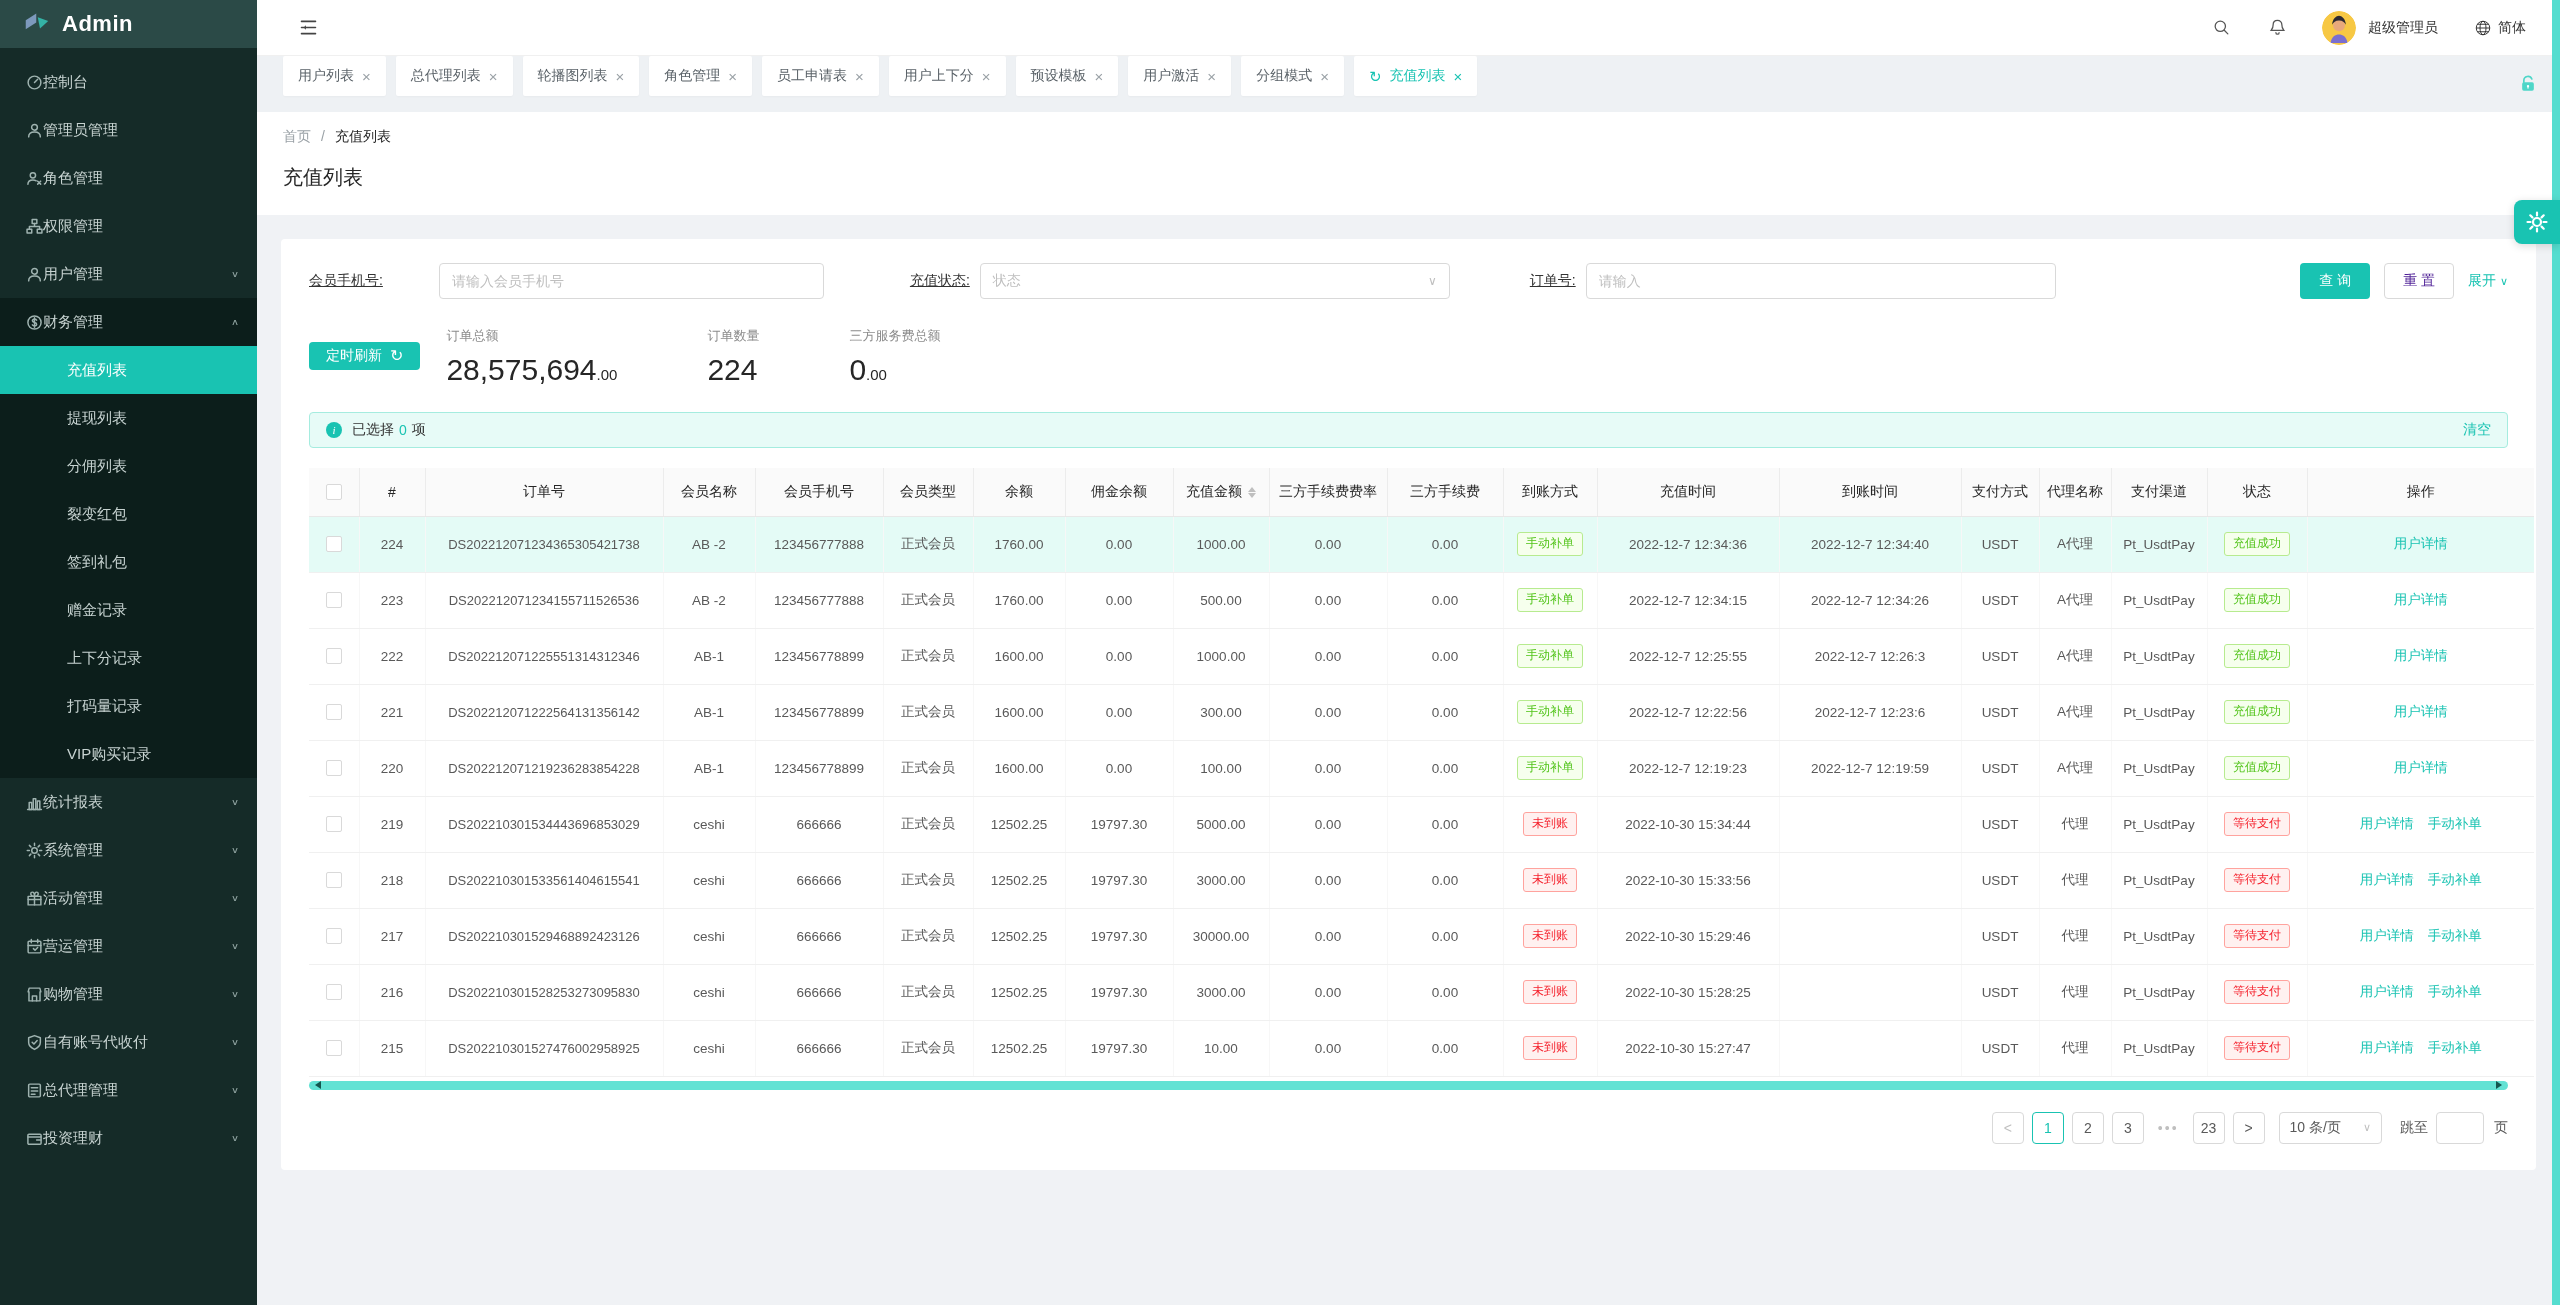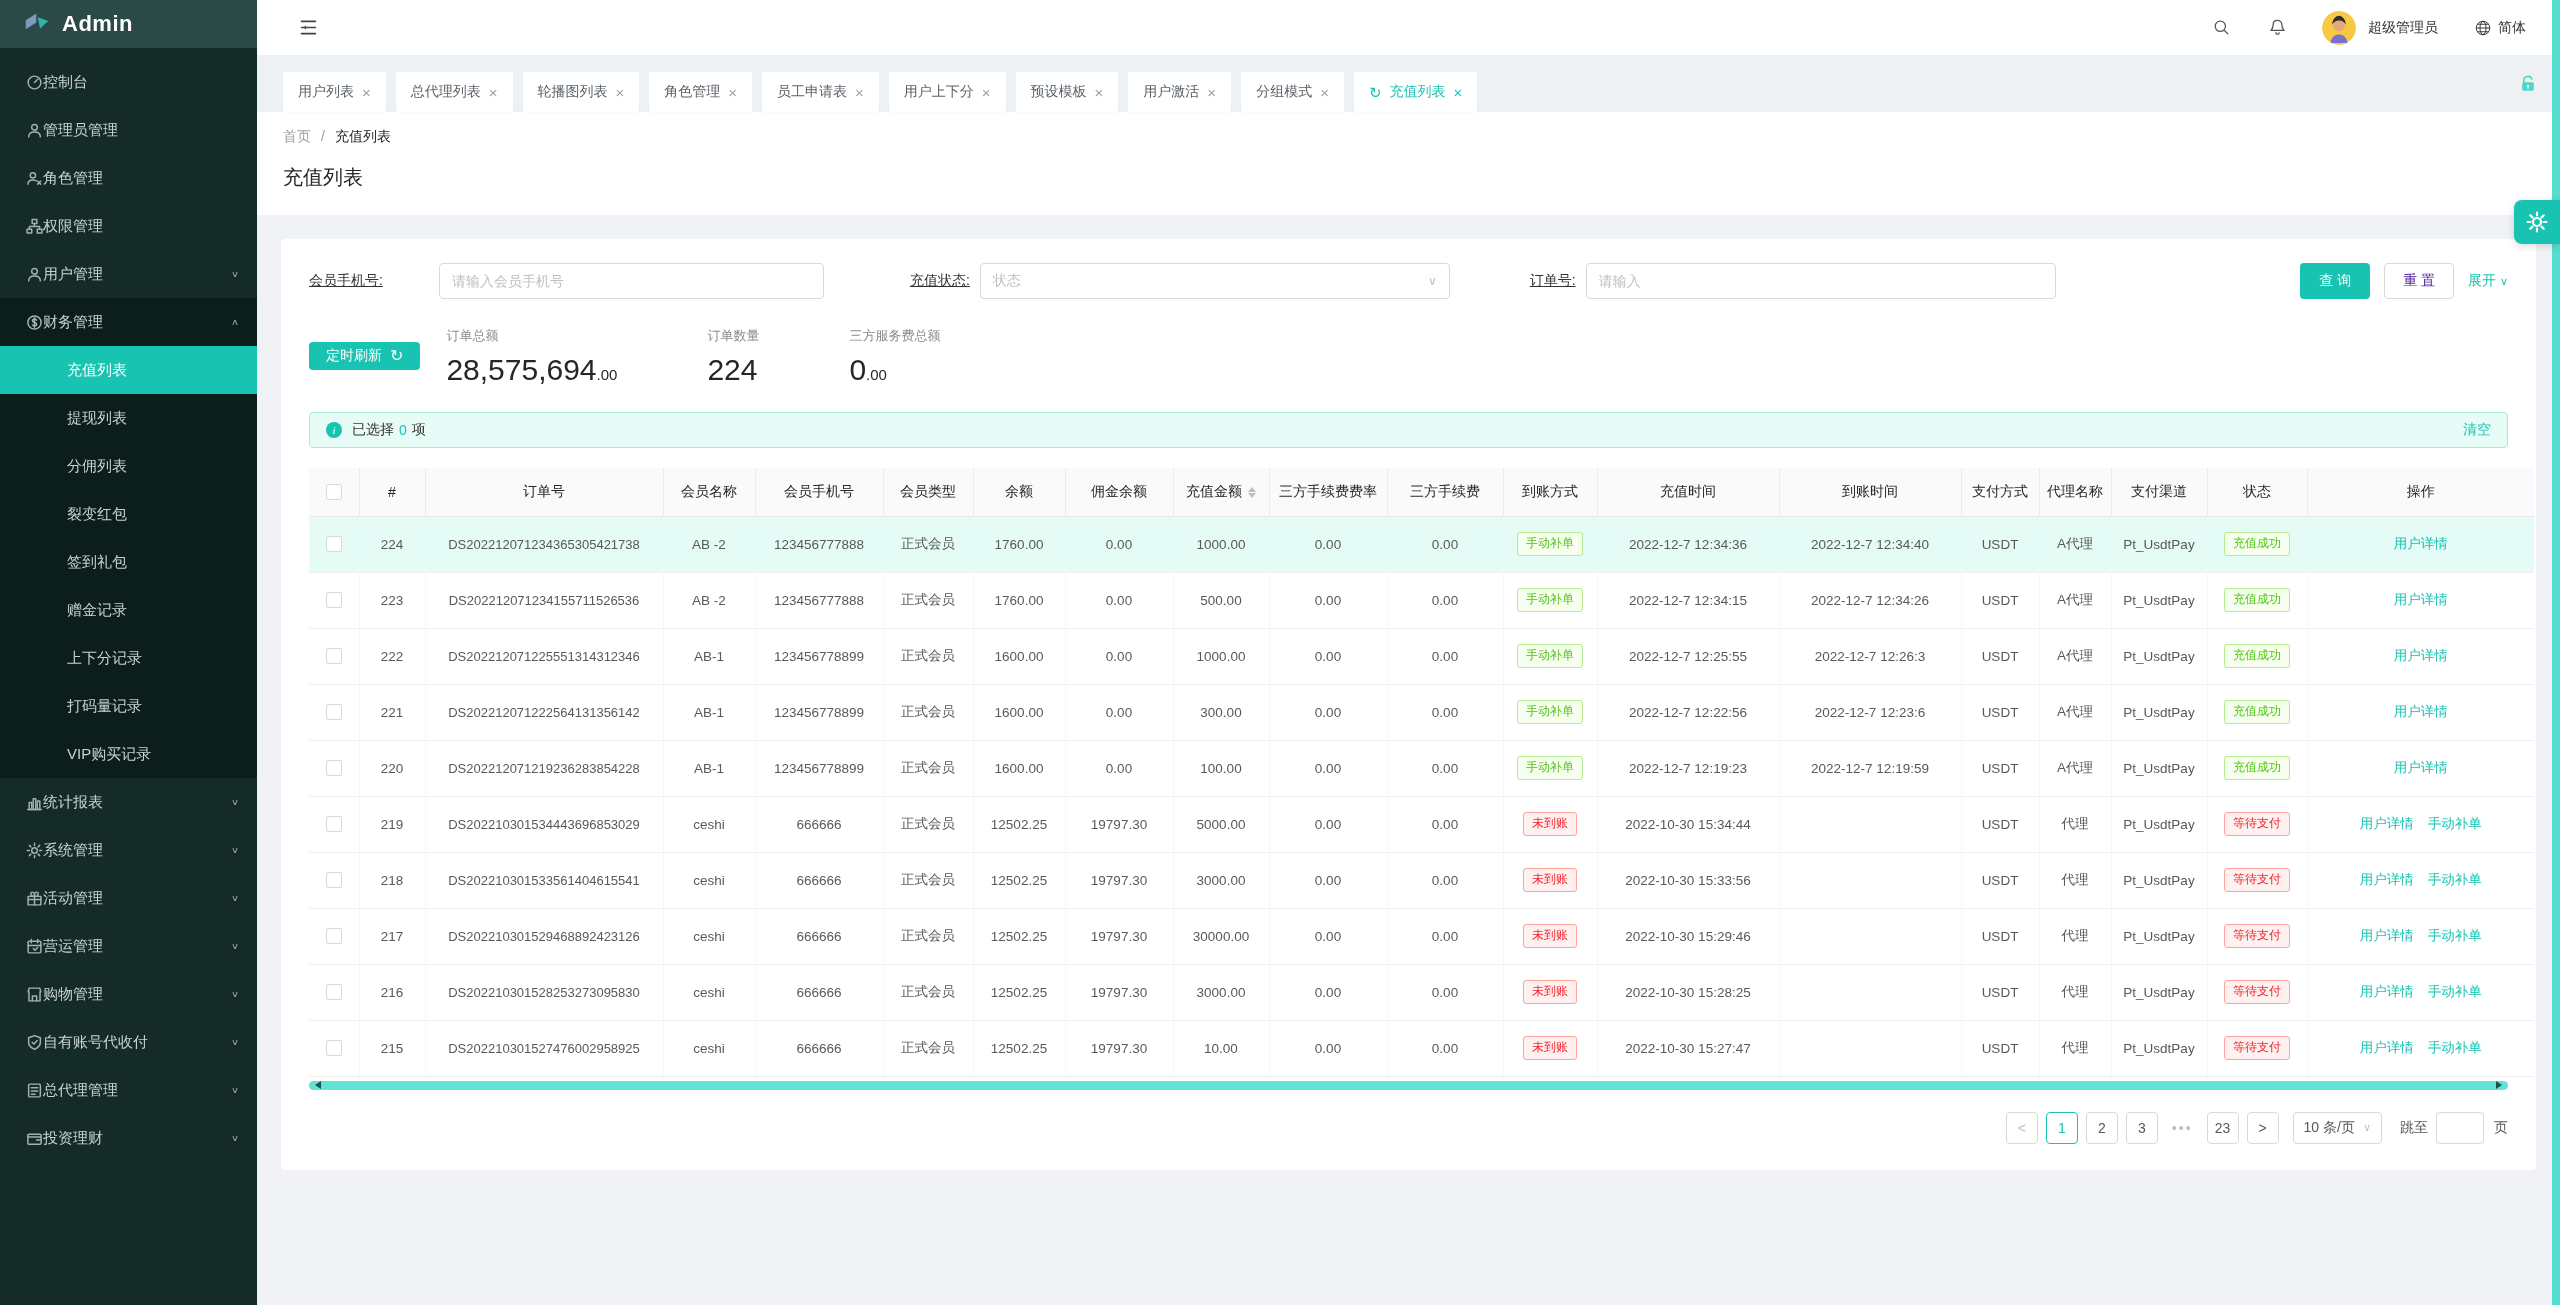--- a/index.html
+++ b/index.html
@@ -29,21 +29,21 @@
   .topbar{height:56px;background:#fff;display:flex;align-items:center;padding:0 34px 0 40px;border-bottom:1px solid #f0f0f0;}
   .topbar .spacer{flex:1;}
   .tb-icon{width:22px;height:22px;display:flex;align-items:center;justify-content:center;cursor:pointer;margin-left:34px;}
   .tb-icon svg{width:19px;height:19px;stroke:#555;fill:none;stroke-width:1.6;stroke-linecap:round;}
   .fold-icon svg{width:21px;height:21px;stroke:#444;stroke-width:1.8;}
   .avatar{width:34px;height:34px;border-radius:50%;overflow:hidden;margin-left:34px;cursor:pointer;flex:0 0 34px;}
   .user-name{margin-left:12px;font-size:14px;color:#333;cursor:pointer;}
   .lang{display:flex;align-items:center;gap:6px;margin-left:36px;cursor:pointer;color:#333;}
   .lang svg{width:18px;height:18px;stroke:#333;fill:none;stroke-width:1.3;}
   
-  .tabband{height:56px;background:#eef1f4;display:flex;align-items:flex-end;padding:0 26px;gap:10px;position:relative;}
+  .tabband{height:56px;background:#eef1f4;display:flex;align-items:flex-start;padding:0 26px;gap:10px;position:relative;}
   .tab{height:40px;background:#fff;display:flex;align-items:center;padding:0 15px;font-size:14px;color:#5a6268;border-radius:2px;gap:8px;cursor:pointer;box-shadow:0 1px 2px rgba(0,0,0,.03);}
   .tab.tab-active{color:#19c3b2;}
   .tab-icon{font-size:15px;line-height:1;}
   .tab-icon:empty{display:none;}
   .tab-close{color:#9aa1a6;font-size:15px;line-height:1;}
   .tab-close::before{content:'×';}
   .tab.tab-active .tab-close{color:#19c3b2;}
   .lock-wrap{position:absolute;right:22px;top:18px;cursor:pointer;}
   .lock-wrap svg{width:20px;height:20px;fill:#4ed6c8;}
   
@@ -106,21 +106,21 @@
   .hs-arrow{position:absolute;top:0;bottom:0;width:14px;display:flex;align-items:center;justify-content:center;}
   .hs-arrow.l{left:2px;}  .hs-arrow.r{right:2px;}
   .tri-l{width:0;height:0;border-top:4px solid transparent;border-bottom:4px solid transparent;border-right:6px solid #14574f;}
   .tri-r{width:0;height:0;border-top:4px solid transparent;border-bottom:4px solid transparent;border-left:6px solid #14574f;}
   
   .pg-row{margin-top:22px;display:flex;justify-content:flex-end;align-items:center;gap:8px;}
   .pg-btn{min-width:32px;height:32px;border:1px solid #d9d9d9;border-radius:4px;background:#fff;display:flex;align-items:center;justify-content:center;font-size:14px;color:#595959;cursor:pointer;padding:0 6px;}
   .pg-btn.pg-active{border-color:#19c3b2;color:#19c3b2;}
   .pg-btn.pg-dots{border:none;color:#bfbfbf;letter-spacing:2px;cursor:default;}
   .pg-prev{color:#bfbfbf;}
-  .pg-size{height:32px;border:1px solid #d9d9d9;border-radius:4px;background:#fff;display:flex;align-items:center;gap:8px;padding:0 10px;font-size:14px;color:#595959;cursor:pointer;margin-left:6px;}
+  .pg-size{height:32px;border:1px solid #d9d9d9;border-radius:4px;background:#fff;display:flex;align-items:center;gap:22px;padding:0 10px;font-size:14px;color:#595959;cursor:pointer;margin-left:6px;}
   .pg-size .sel-caret{color:#bfbfbf;font-size:11px;}
   .jump-label{margin-left:10px;color:#595959;}
   .jump-input{width:48px;height:32px;border:1px solid #d9d9d9;border-radius:4px;outline:none;padding:0 6px;font-size:14px;}
 </style>
 </head>
 <body>
 
 <aside class="sidebar">
   <div class="logo">
     <svg width="30" height="26" viewBox="0 0 40 32">

